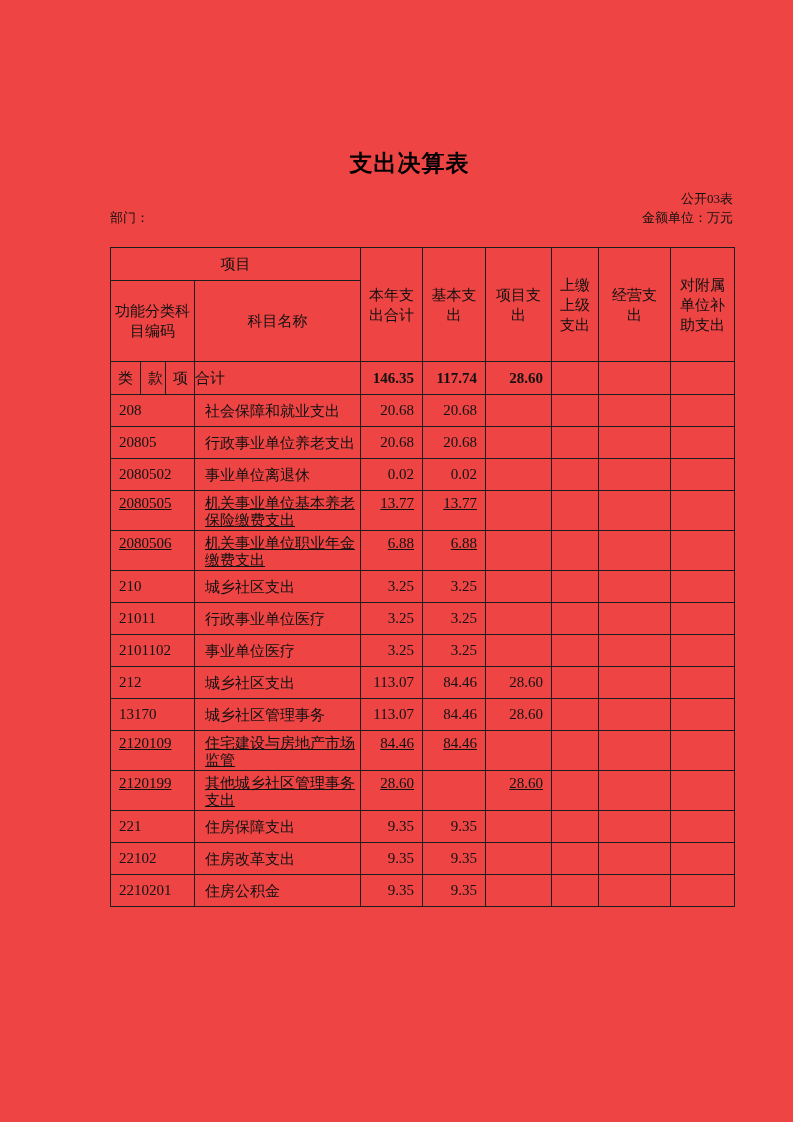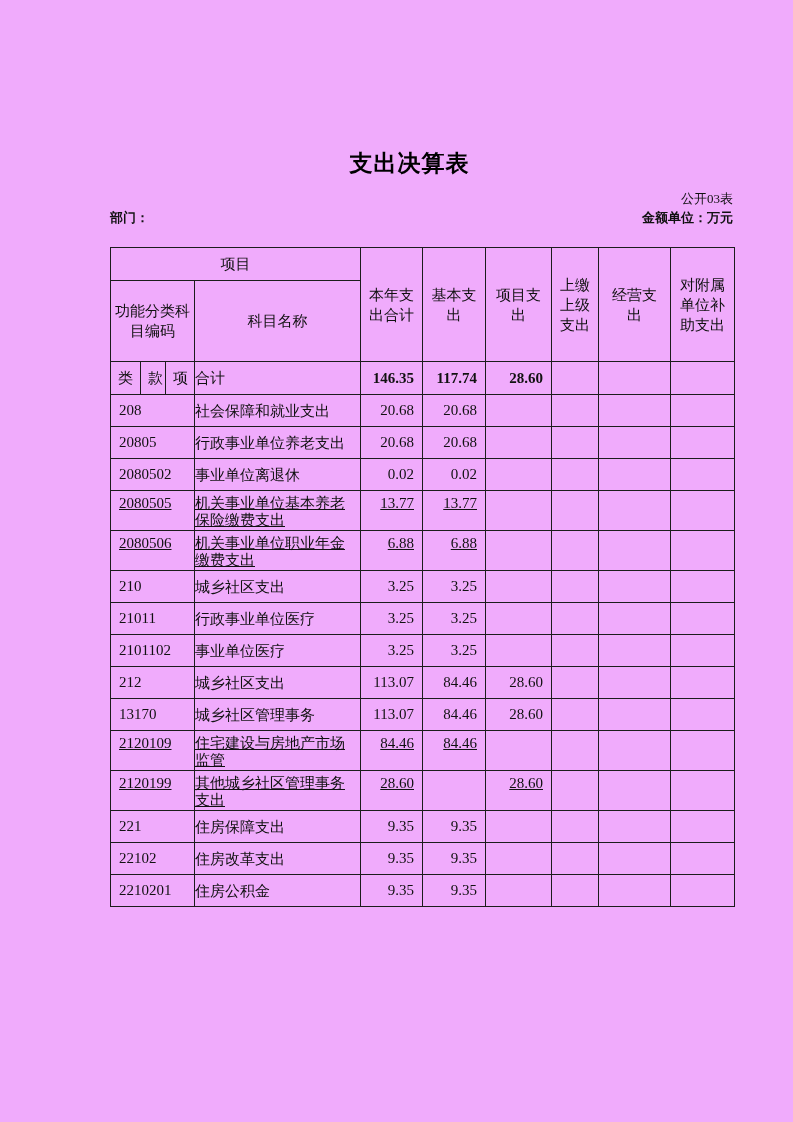--- a/index.html
+++ b/index.html
@@ -1,21 +1,21 @@
 <!DOCTYPE html>
 <html><head>
 <meta charset="utf-8">
 <style>
   * { margin: 0; padding: 0; box-sizing: border-box; }
   html, body { background: #ffffff; }
   .page {
     position: relative;
     width: 793px;
     height: 1122px;
-    background: #f0abfc;
+    background: #ef4444;
     font-family: "Liberation Serif", "DejaVu Serif", serif;
     color: #111111;
     overflow: hidden;
   }
   .content {
     position: absolute;
     left: 110px;
     top: 148px;
     width: 623px;
   }
@@ -34,21 +34,20 @@
     text-align: right;
     font-size: 13px;
     line-height: 17px;
   }
   .meta-row {
     margin-top: 2px;
     display: flex;
     justify-content: space-between;
     font-size: 13px;
     line-height: 17px;
-    font-weight: bold;
   }
   table.report {
     margin-top: 21px;
     width: 623px;
     table-layout: fixed;
     border-collapse: collapse;
     font-size: 15px;
   }
   table.report td {
     border: 1px solid #1c1c1c;
@@ -64,21 +63,21 @@
   tr.hrow1 { height: 33px; }
   tr.hrow2 { height: 68px; }
   tr.trow  { height: 33px; }
   tr.trow td { vertical-align: middle; }
   tr.trow .num { font-weight: bold; }
   tr.drow  { height: 32px; }
   tr.drow td { vertical-align: top; padding-top: 7px; }
   tr.tall  { height: 40px; text-decoration: underline; }
   tr.tall td { padding-top: 4px; }
   .code { text-align: left; padding-left: 8px; padding-right: 2px; }
-  .name { text-align: left; padding-right: 4px; line-height: 19px; }
+  .name { text-align: left; padding-left: 10px; padding-right: 4px; line-height: 19px; }
   tr.tall .name { line-height: 17px; }
   .cname { text-align: left; vertical-align: middle; }
   .num { text-align: right; padding-right: 8px; padding-left: 2px; }
 </style>
 </head>
 <body>
 
 <div class="page">
   <div class="content">
 

